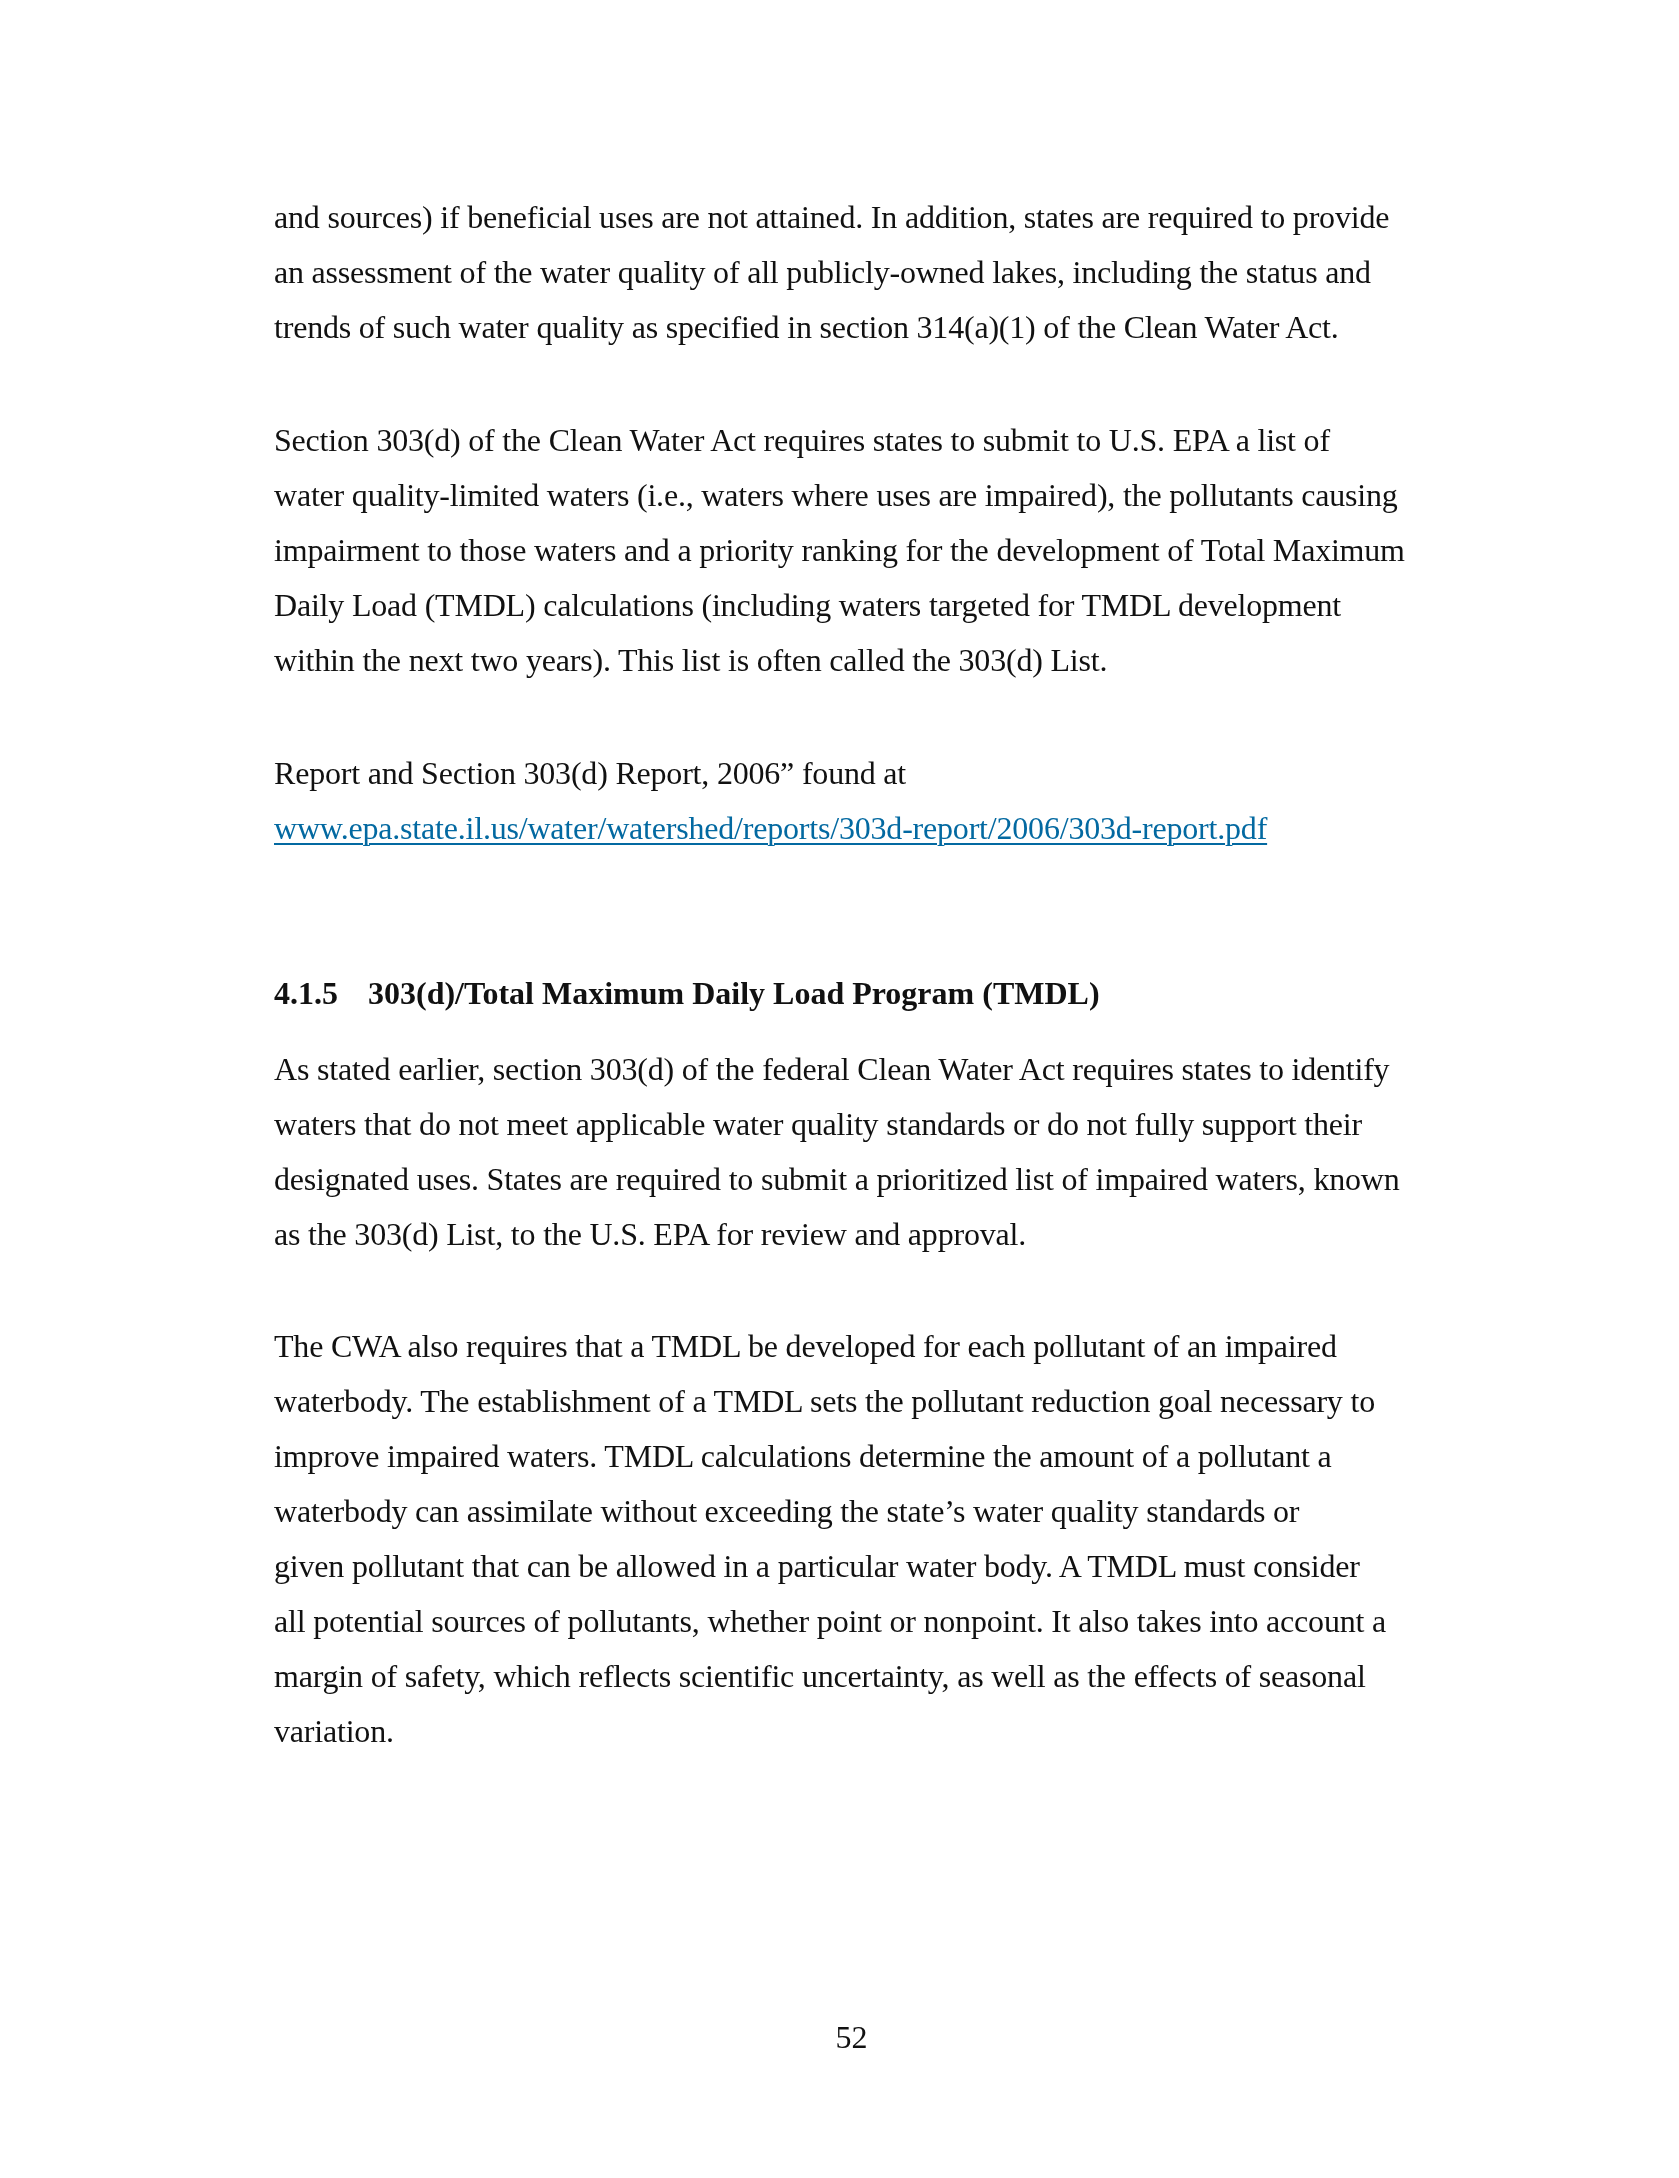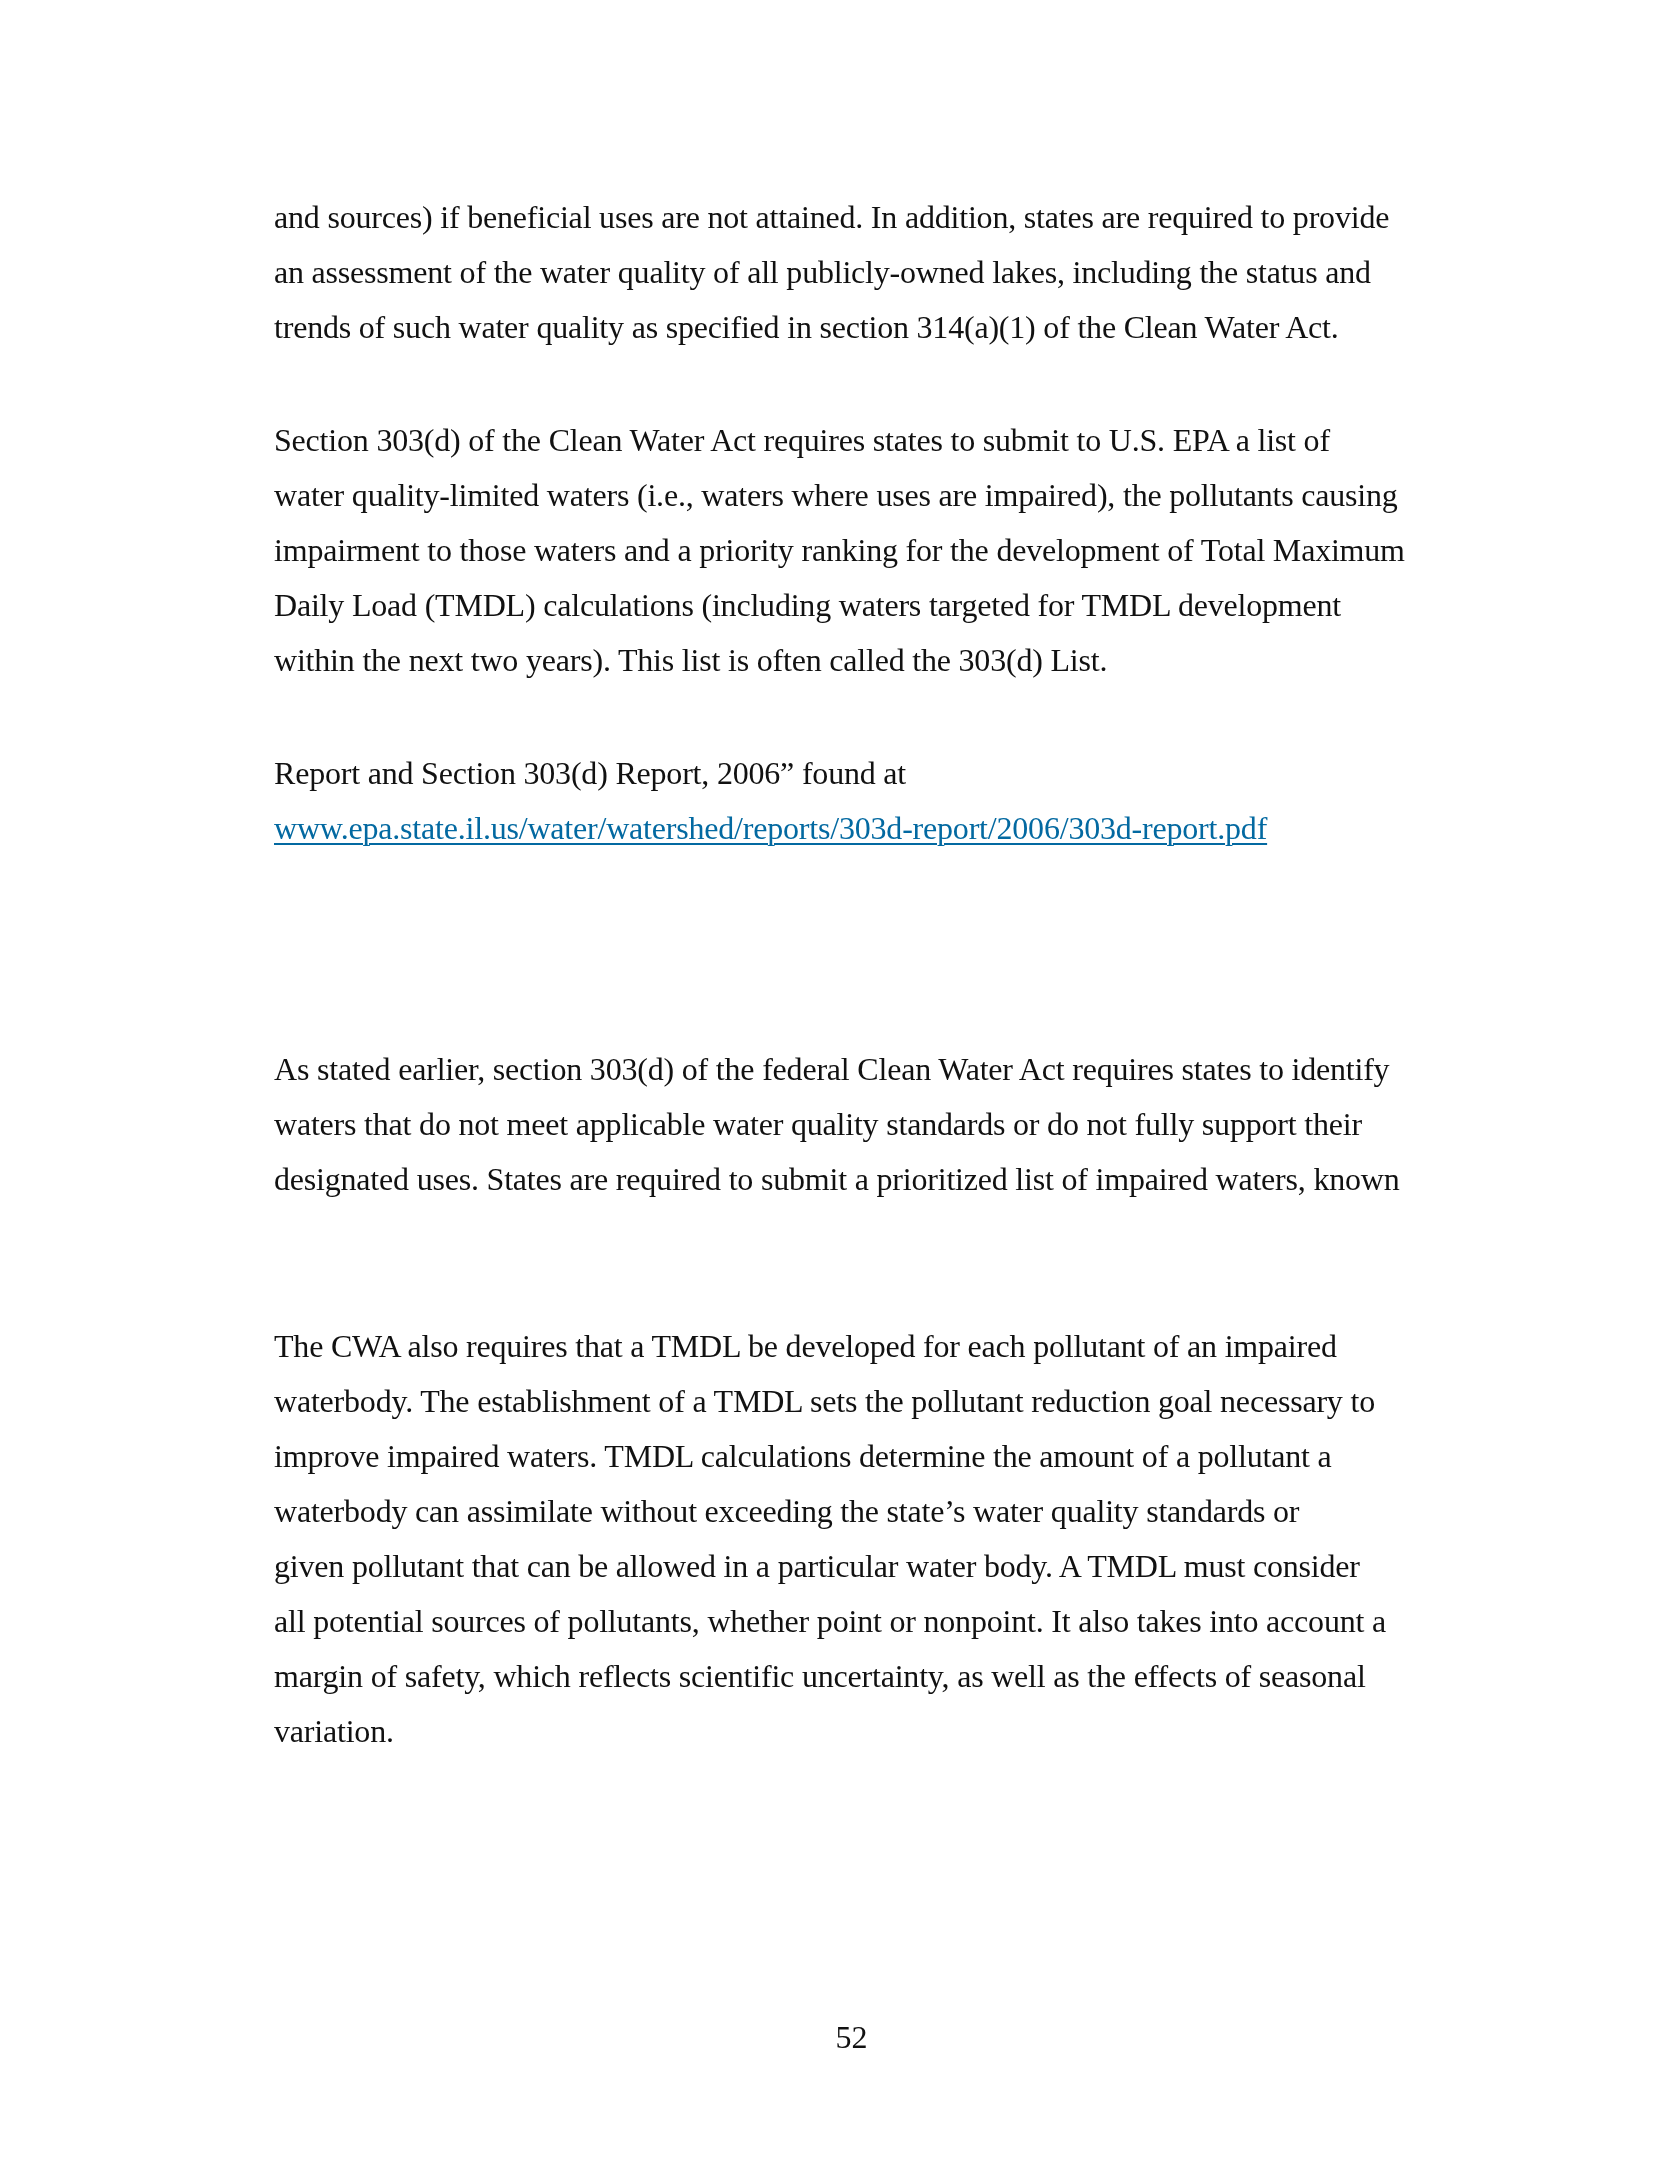--- a/index.html
+++ b/index.html
@@ -80,25 +80,31 @@
     <div class="line">within the next two years).  This list is often called the 303(d) List.</div>
   </div>
 
   <div class="block" style="top:746px;">
     <div class="line">Report and Section 303(d) Report, 2006” found at</div>
     <div class="line">
       <a class="link" title="www.epa.state.il.us/water/watershed/reports/303d-report/2006/303d-report.pdf">www.epa.state.il.us/water/watershed/reports/303d-report/2006/303d-report.pdf</a>
     </div>
   </div>
 
+  <div class="block" style="top:966px;">
+    <div class="heading">
+      <span class="num">4.1.5</span><span>303(d)/Total Maximum Daily Load Program (TMDL)</span>
+    </div>
+  </div>
 
   <div class="block" style="top:1042px;">
     <div class="line">As stated earlier, section 303(d) of the federal Clean Water Act requires states to identify</div>
     <div class="line">waters that do not meet applicable water quality standards or do not fully support their</div>
     <div class="line">designated uses.  States are required to submit a prioritized list of impaired waters, known</div>
+    <div class="line">as the 303(d) List, to the U.S. EPA for review and approval.</div>
   </div>
 
   <div class="block" style="top:1319px;">
     <div class="line">The CWA also requires that a TMDL be developed for each pollutant of an impaired</div>
     <div class="line">waterbody.  The establishment of a TMDL sets the pollutant reduction goal necessary to</div>
     <div class="line">improve impaired waters. TMDL calculations determine the amount of a pollutant a</div>
     <div class="line">waterbody can assimilate without exceeding the state’s water quality standards or</div>
     <div class="line">given pollutant that can be allowed in a particular water body.  A TMDL must consider</div>
     <div class="line">all potential sources of pollutants, whether point or nonpoint.  It also takes into account a</div>
     <div class="line">margin of safety, which reflects scientific uncertainty, as well as the effects of seasonal</div>

